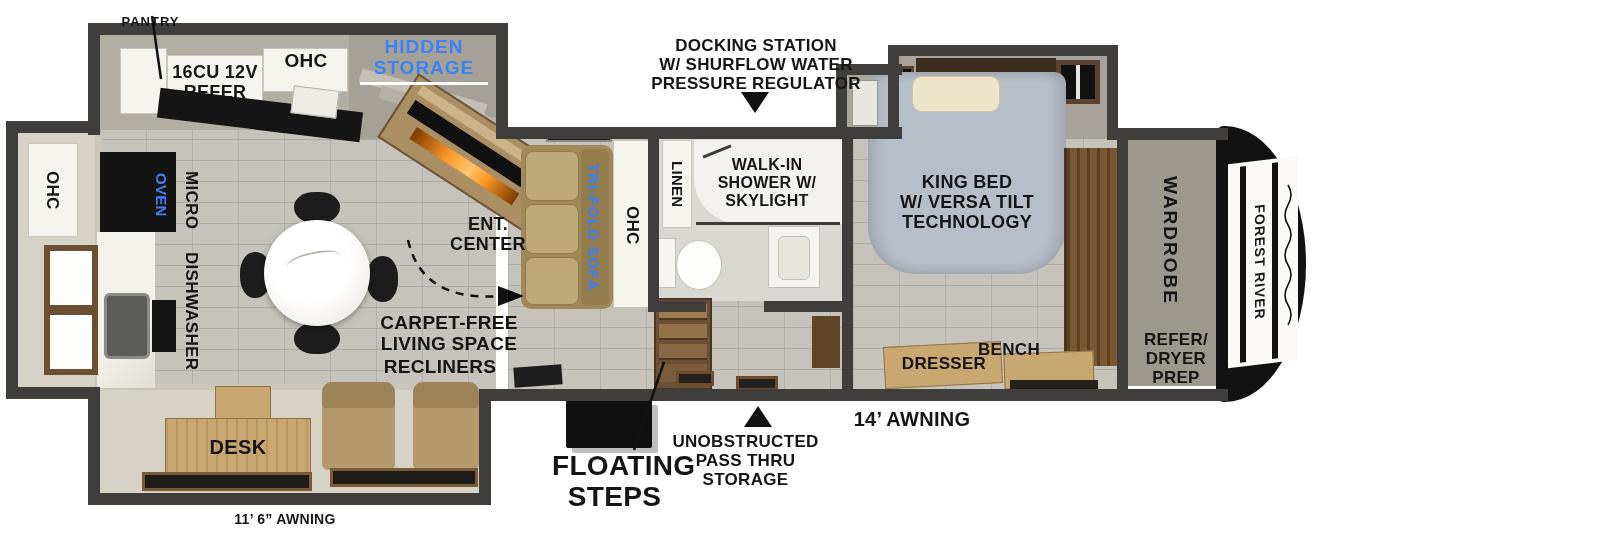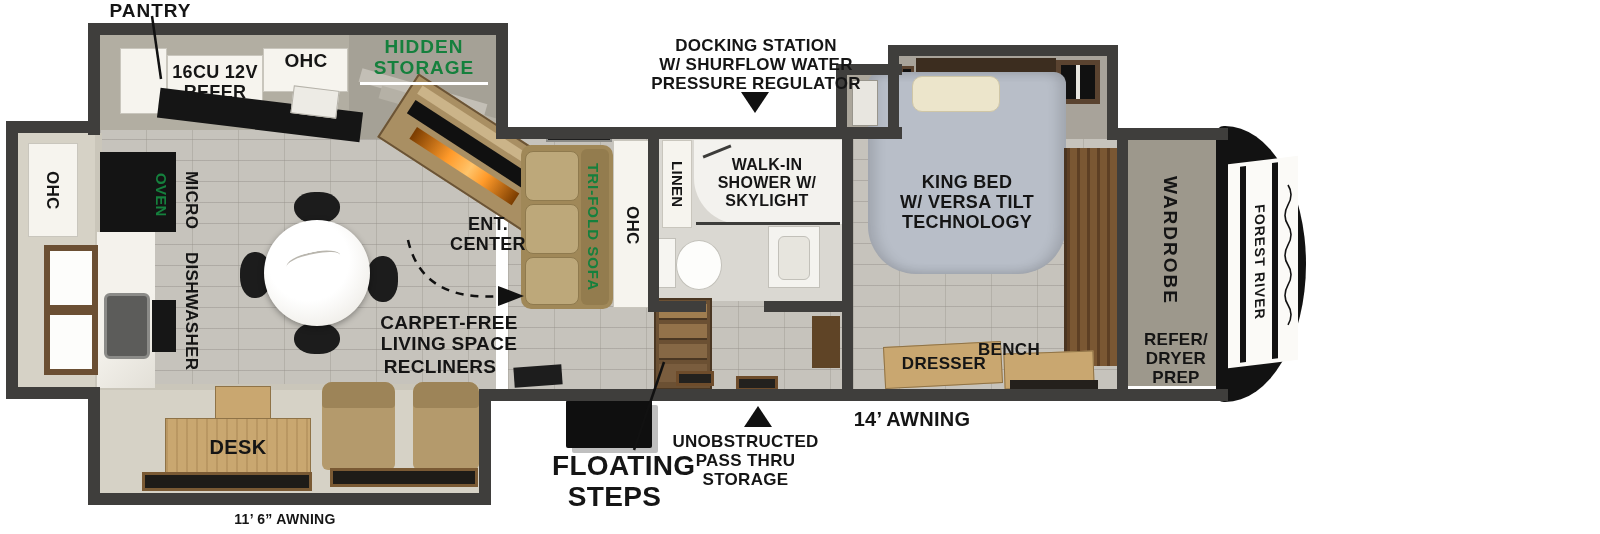--- a/index.html
+++ b/index.html
@@ -10,21 +10,21 @@
   .wall{position:absolute;background:#3f3e3c;z-index:30}
   .tile{background-color:#c6c3bc;
         background-image:linear-gradient(0deg, rgba(150,147,140,.5) 1px, transparent 1px),
                          linear-gradient(90deg, rgba(150,147,140,.38) 1px, transparent 1px);
         background-size:100% 21px,46px 100%}
   .wht{position:absolute;background:#f6f4ee;border:1px solid #c9c6bd;z-index:10}
   .z1{z-index:1}.z2{z-index:10}.z5{z-index:5}
   .lbl{position:absolute;z-index:40;color:#151515;font-size:17px;line-height:1.12;
        letter-spacing:.3px;text-align:center;font-weight:bold}
   .vlbl{writing-mode:vertical-rl;display:flex;align-items:center;justify-content:center}
-  .w{color:#15803d}
+  .w{color:#3b82f6}
   .tri{position:absolute;width:0;height:0;z-index:40}
 </style>
 </head>
 <body>
 
 <div class="plan">
 
   <div class="abs tile z1" style="left:100px;top:35px;width:396px;height:355px"></div>
   <div class="abs z1" style="left:100px;top:388px;width:379px;height:105px;background:#d6d2c6"></div>
   <div class="abs z1" style="left:18px;top:133px;width:82px;height:254px;background:#d6d2c6"></div>
@@ -190,21 +190,21 @@
   <div class="wall" style="left:648px;top:301px;width:58px;height:11px"></div>
   <div class="wall" style="left:764px;top:301px;width:89px;height:11px"></div>
   <div class="wall" style="left:842px;top:127px;width:11px;height:274px"></div>
   <div class="wall" style="left:842px;top:127px;width:60px;height:12px"></div>
   <div class="wall" style="left:888px;top:45px;width:11px;height:94px"></div>
   <div class="wall" style="left:888px;top:45px;width:230px;height:11px"></div>
   <div class="wall" style="left:1107px;top:45px;width:11px;height:94px"></div>
   <div class="wall" style="left:1107px;top:128px;width:121px;height:12px"></div>
   <div class="wall" style="left:1117px;top:128px;width:11px;height:273px"></div>
 
-  <div class="lbl" style="left:103px;top:0px;width:95px;font-size:19px;letter-spacing:1px">PANTRY</div>
+  <div class="lbl" style="left:103px;top:15px;width:95px;font-size:13px;letter-spacing:1px">PANTRY</div>
 
   <div class="lbl" style="left:640px;top:36px;width:232px;font-size:17px">
     <div>DOCKING STATION</div>
       <div>W/ SHURFLOW WATER</div>
       <div>PRESSURE REGULATOR</div>
   </div>
   <div class="tri" style="left:741px;top:92px;border-left:14px solid transparent;border-right:14px solid transparent;border-top:21px solid #111"></div>
 
   <div class="lbl" style="left:375px;top:312px;width:148px;font-size:19px">
     <div>CARPET-FREE</div>

